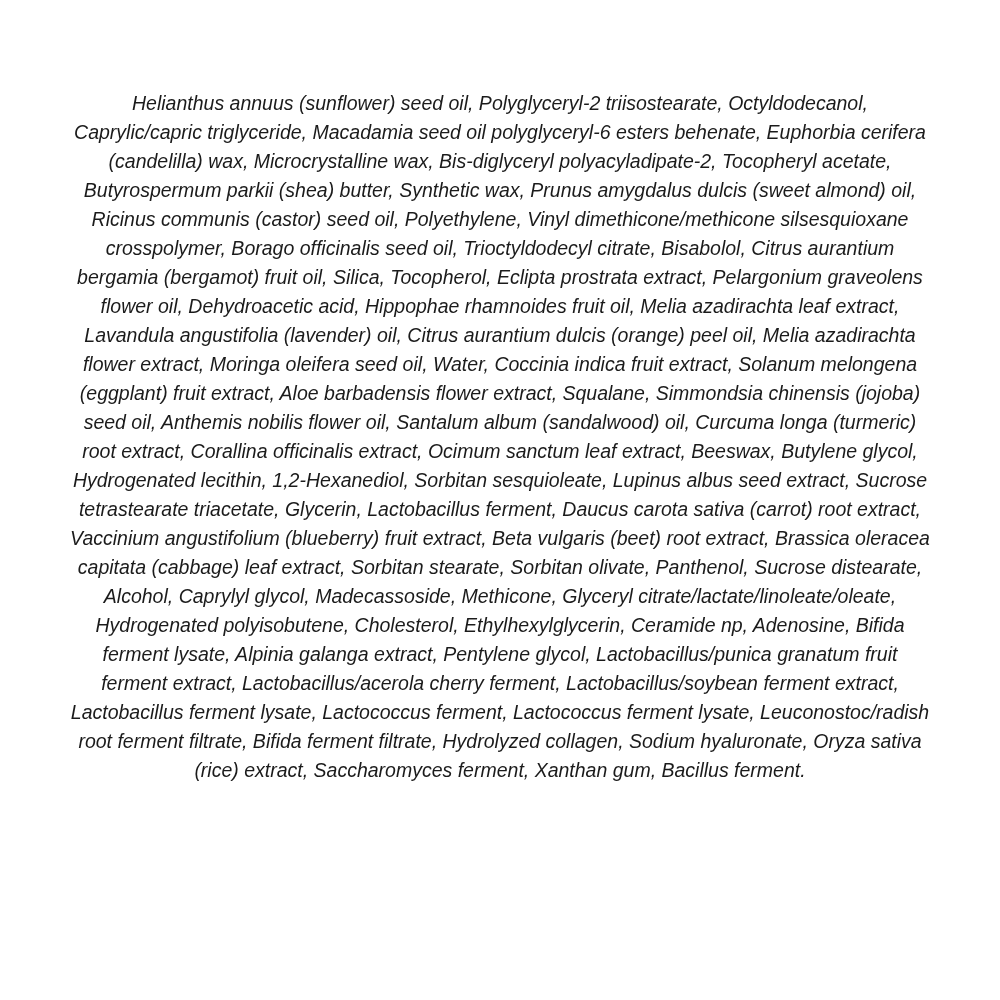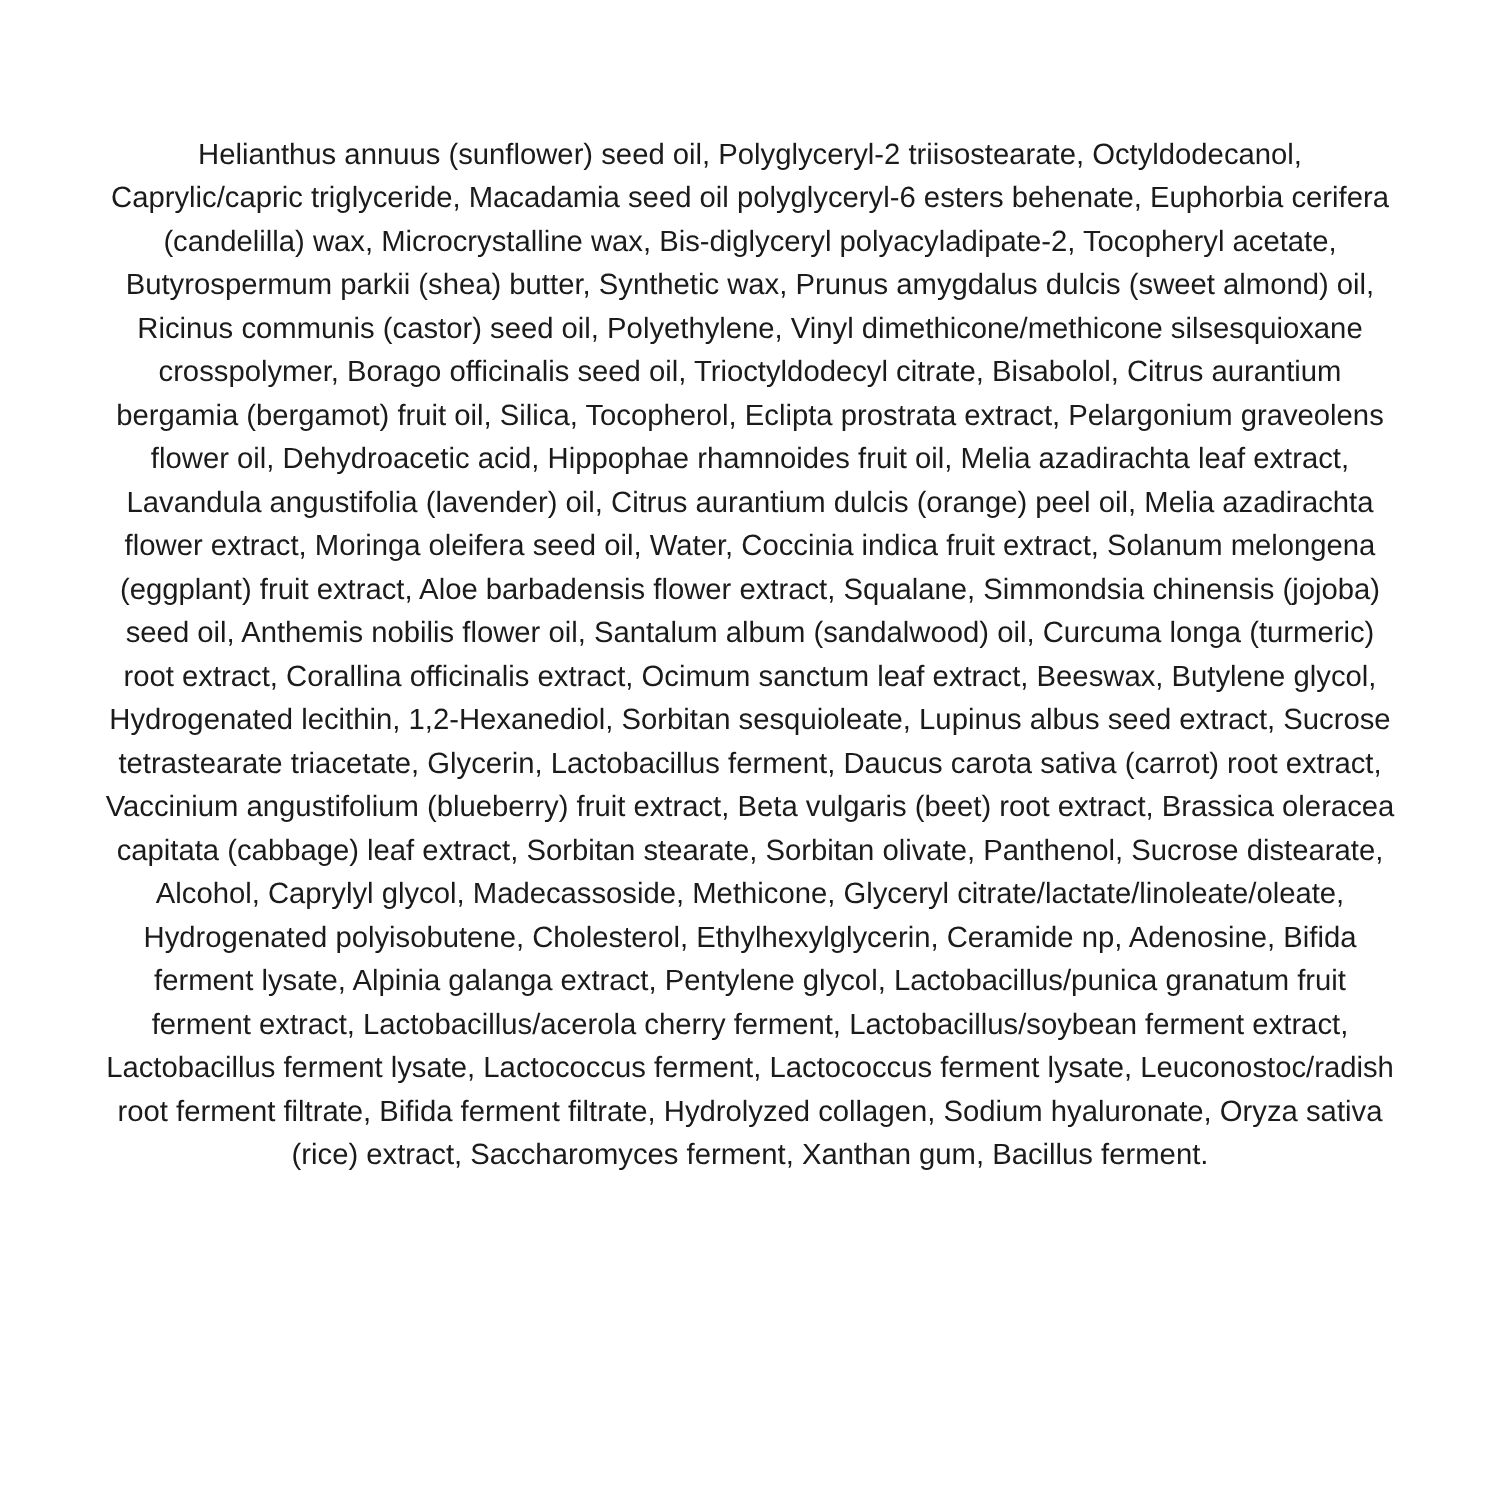--- a/index.html
+++ b/index.html
@@ -18,20 +18,21 @@
   .ingredients-text {
     max-width: 862px;
     margin: 0 auto;
     font-family: "Liberation Sans", "DejaVu Sans", sans-serif;
     font-size: 19.5px;
     line-height: 29px;
     color: #1b1b1b;
     text-align: center;
     font-weight: 400;
     letter-spacing: 0;
+    font-style: italic;
   }
 </style>
 </head>
 <body>
 
 <main class="page">
   <p class="ingredients-text">Helianthus annuus (sunflower) seed oil, Polyglyceryl-2 triisostearate, Octyldodecanol, Caprylic/capric triglyceride, Macadamia seed oil polyglyceryl-6 esters behenate, Euphorbia cerifera (candelilla) wax, Microcrystalline wax, Bis-diglyceryl polyacyladipate-2, Tocopheryl acetate, Butyrospermum parkii (shea) butter, Synthetic wax, Prunus amygdalus dulcis (sweet almond) oil, Ricinus communis (castor) seed oil, Polyethylene, Vinyl dimethicone/methicone silsesquioxane crosspolymer, Borago officinalis seed oil, Trioctyldodecyl citrate, Bisabolol, Citrus aurantium bergamia (bergamot) fruit oil, Silica, Tocopherol, Eclipta prostrata extract, Pelargonium graveolens flower oil, Dehydroacetic acid, Hippophae rhamnoides fruit oil, Melia azadirachta leaf extract, Lavandula angustifolia (lavender) oil, Citrus aurantium dulcis (orange) peel oil, Melia azadirachta flower extract, Moringa oleifera seed oil, Water, Coccinia indica fruit extract, Solanum melongena (eggplant) fruit extract, Aloe barbadensis flower extract, Squalane, Simmondsia chinensis (jojoba) seed oil, Anthemis nobilis flower oil, Santalum album (sandalwood) oil, Curcuma longa (turmeric) root extract, Corallina officinalis extract, Ocimum sanctum leaf extract, Beeswax, Butylene glycol, Hydrogenated lecithin, 1,2-Hexanediol, Sorbitan sesquioleate, Lupinus albus seed extract, Sucrose tetrastearate triacetate, Glycerin, Lactobacillus ferment, Daucus carota sativa (carrot) root extract, Vaccinium angustifolium (blueberry) fruit extract, Beta vulgaris (beet) root extract, Brassica oleracea capitata (cabbage) leaf extract, Sorbitan stearate, Sorbitan olivate, Panthenol, Sucrose distearate, Alcohol, Caprylyl glycol, Madecassoside, Methicone, Glyceryl citrate/lactate/linoleate/oleate, Hydrogenated polyisobutene, Cholesterol, Ethylhexylglycerin, Ceramide np, Adenosine, Bifida ferment lysate, Alpinia galanga extract, Pentylene glycol, Lactobacillus/punica granatum fruit ferment extract, Lactobacillus/acerola cherry ferment, Lactobacillus/soybean ferment extract, Lactobacillus ferment lysate, Lactococcus ferment, Lactococcus ferment lysate, Leuconostoc/radish root ferment filtrate, Bifida ferment filtrate, Hydrolyzed collagen, Sodium hyaluronate, Oryza sativa (rice) extract, Saccharomyces ferment, Xanthan gum, Bacillus ferment.</p>
 </main>
 
 </body></html>

